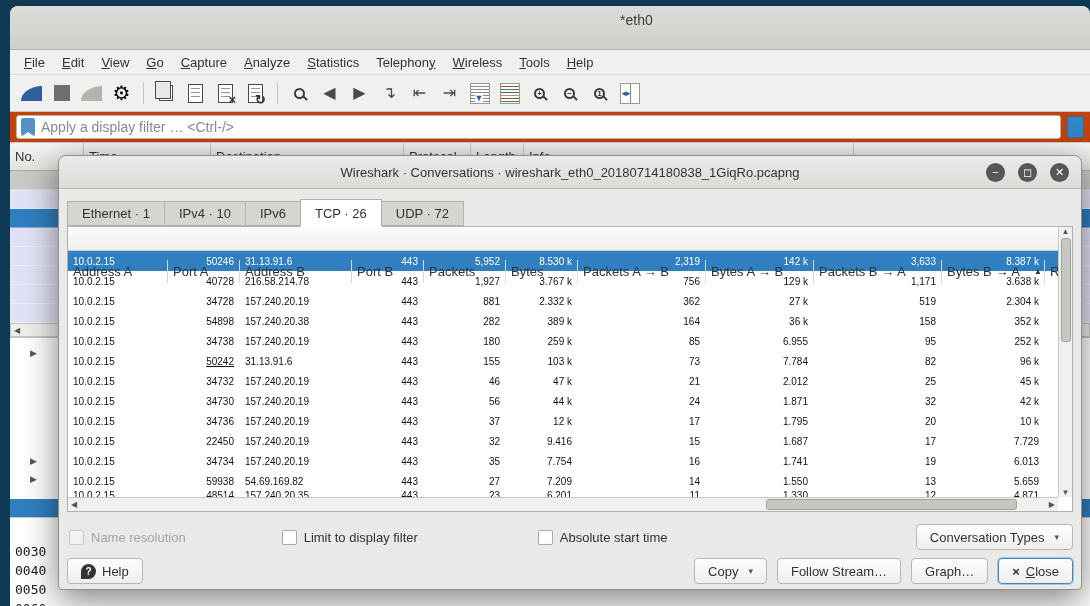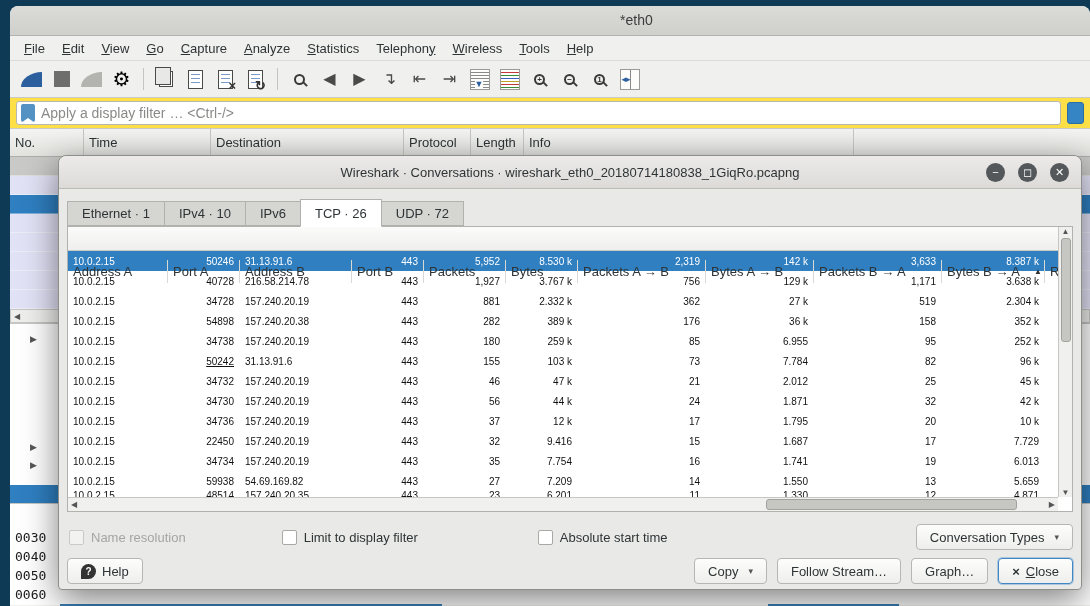--- a/index.html
+++ b/index.html
@@ -2,21 +2,21 @@
 <html><head>
 <meta charset="utf-8">
 <style>
   * { margin:0; padding:0; box-sizing:border-box; }
   body { font-family:"Liberation Sans", sans-serif; }
   .screen { position:relative; width:1090px; height:606px; background:#0e3a55; overflow:hidden; }
 
   
   .main-window { position:absolute; left:10px; top:6px; width:1080px; height:600px;
     background:#f1f1ef; border-radius:8px 8px 0 0; overflow:hidden; }
-  .titlebar { height:30px; background:linear-gradient(#dbdbd8,#cfcfcc); border-bottom:1px solid #b3b3b0;
+  .titlebar { height:44px; background:linear-gradient(#dbdbd8,#cfcfcc); border-bottom:1px solid #b3b3b0;
     border-radius:8px 8px 0 0; position:relative; }
   .titlebar .win-title { position:absolute; left:58%; top:6px; transform:translateX(-50%);
     font-size:14px; color:#3c3c3c; }
   .menubar { height:25px; display:flex; align-items:center; gap:17px; padding-left:14px;
     background:#f0f0ee; border-bottom:1px solid #dcdcd9; font-size:13px; color:#2e3436; }
   .menu-item { cursor:default; }
   .menu-item u { text-decoration:underline; }
   .toolbar { height:37px; display:flex; align-items:center; gap:3px; padding-left:8px;
     background:#f0f0ee; border-bottom:1px solid #c9c9c6; }
   .tbi { width:27px; height:26px; display:flex; align-items:center; justify-content:center; position:relative; }
@@ -37,21 +37,21 @@
     right:-3px; bottom:-4px; transform:rotate(-45deg); }
   .garrow { font-size:16px; color:#4a4a4a; line-height:1; }
   .panel { width:20px; height:21px; border:1px solid #9a9a97; background:#fdfdfc; position:relative; overflow:hidden; }
   .panel-scroll { background:repeating-linear-gradient(#fdfdfc 0 2px, #8a8a88 2px 3px); }
   .panel-scroll:after { content:"▼"; position:absolute; left:4px; bottom:0px; font-size:9px; color:#2c5f9e; background:#fdfdfc; }
   .panel-color { background:repeating-linear-gradient(#fdfdfc 0 2px, #c23a3a 2px 3px, #fdfdfc 3px 5px,
     #3a8a3a 5px 6px, #fdfdfc 6px 8px, #3a5fc2 8px 9px, #fdfdfc 9px 11px, #c2a22a 11px 12px); }
   .panel-resize:before { content:""; position:absolute; left:9px; top:0; bottom:0; width:1px; background:#8a8a88; }
   .panel-resize:after { content:"◂▸"; position:absolute; left:1px; top:4px; font-size:9px; color:#2c5f9e; letter-spacing:0; }
 
-  .filterbar { height:31px; background:#fde047; border-bottom:1px solid #c9c9c6;
+  .filterbar { height:31px; background:#c2410c; border-bottom:1px solid #c9c9c6;
     display:flex; align-items:center; gap:6px; padding:0 6px; }
   .filter-field { flex:1; height:24px; background:#fff; border:1px solid #b6b6b3; border-radius:3px;
     display:flex; align-items:center; padding-left:4px; gap:6px; }
   .bookmark { width:14px; height:18px; background:#5592c4; border-radius:2px; position:relative; }
   .bookmark:after { content:""; position:absolute; left:0; bottom:-1px; border-left:7px solid transparent;
     border-right:7px solid transparent; border-bottom:5px solid #fff; }
   .filter-input { flex:1; border:none; outline:none; font-size:14px; color:#333; background:transparent;
     font-family:"Liberation Sans",sans-serif; }
   .filter-input::placeholder { color:#8a8a88; }
   .filter-apply { width:17px; height:22px; background:#3584c4; border-radius:3px; border:1px solid #2a6da6; }
@@ -340,21 +340,21 @@
             <span class="tcell num" style="width: 128px;">519</span>
             <span class="tcell num" style="width: 103px;">2.304 k</span>
           </div>
           <div class="trow">
             <span class="tcell" style="width: 100px;">10.0.2.15</span>
             <span class="tcell num" style="width: 72px;">54898</span>
             <span class="tcell" style="width: 112px;">157.240.20.38</span>
             <span class="tcell num" style="width: 72px;">443</span>
             <span class="tcell num" style="width: 82px;">282</span>
             <span class="tcell num" style="width: 72px;">389 k</span>
-            <span class="tcell num" style="width: 128px;">176</span>
+            <span class="tcell num" style="width: 128px;">164</span>
             <span class="tcell num" style="width: 108px;">36 k</span>
             <span class="tcell num" style="width: 128px;">158</span>
             <span class="tcell num" style="width: 103px;">352 k</span>
           </div>
           <div class="trow">
             <span class="tcell" style="width: 100px;">10.0.2.15</span>
             <span class="tcell num" style="width: 72px;">34738</span>
             <span class="tcell" style="width: 112px;">157.240.20.19</span>
             <span class="tcell num" style="width: 72px;">443</span>
             <span class="tcell num" style="width: 82px;">180</span>

